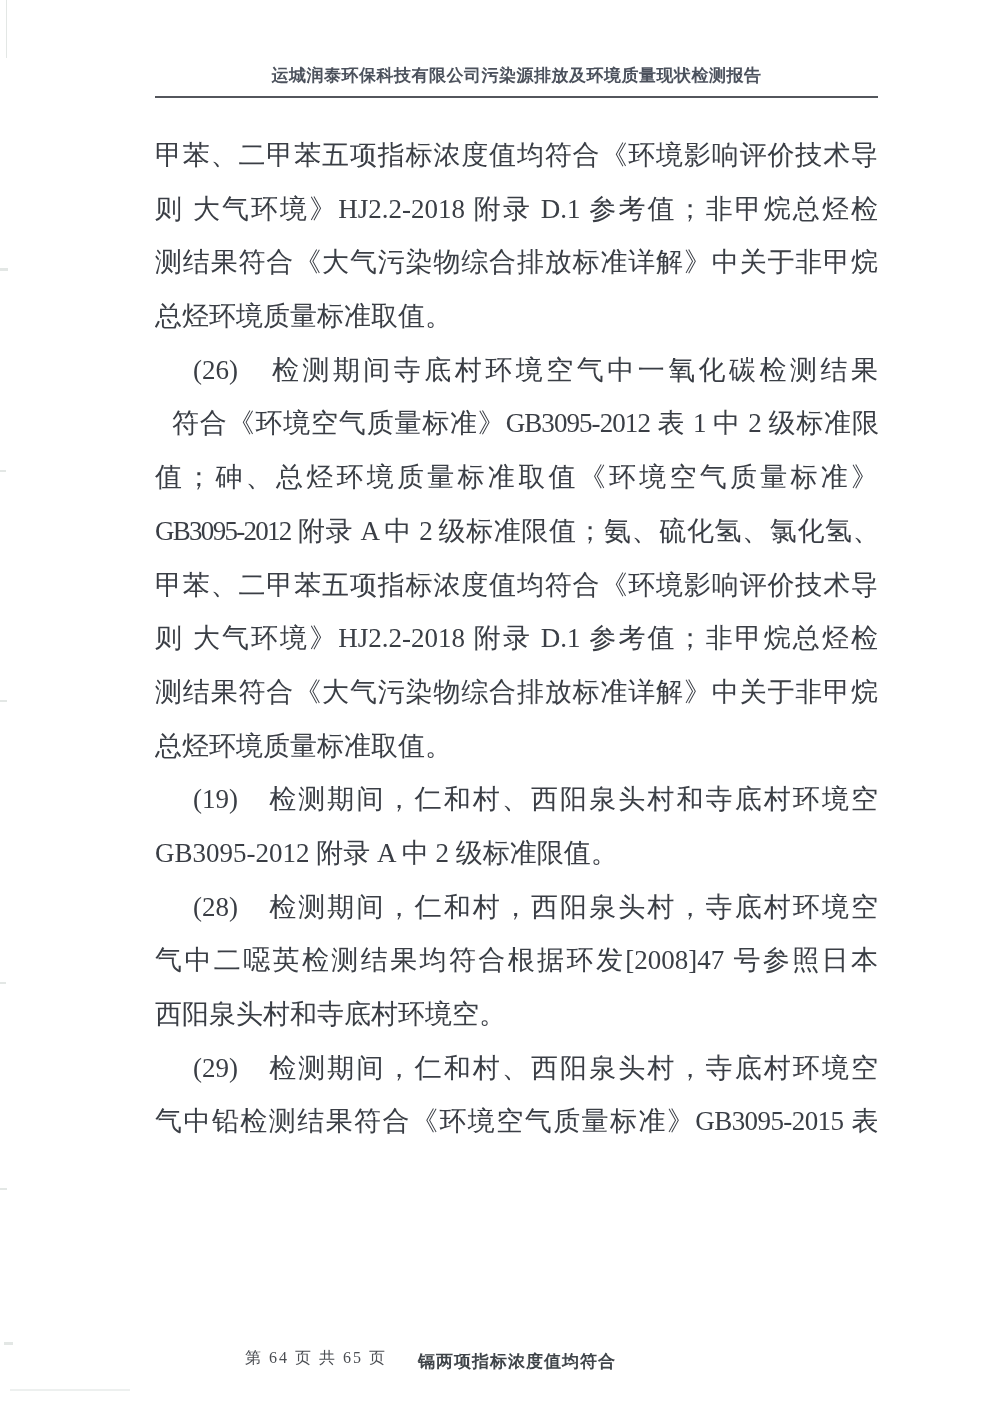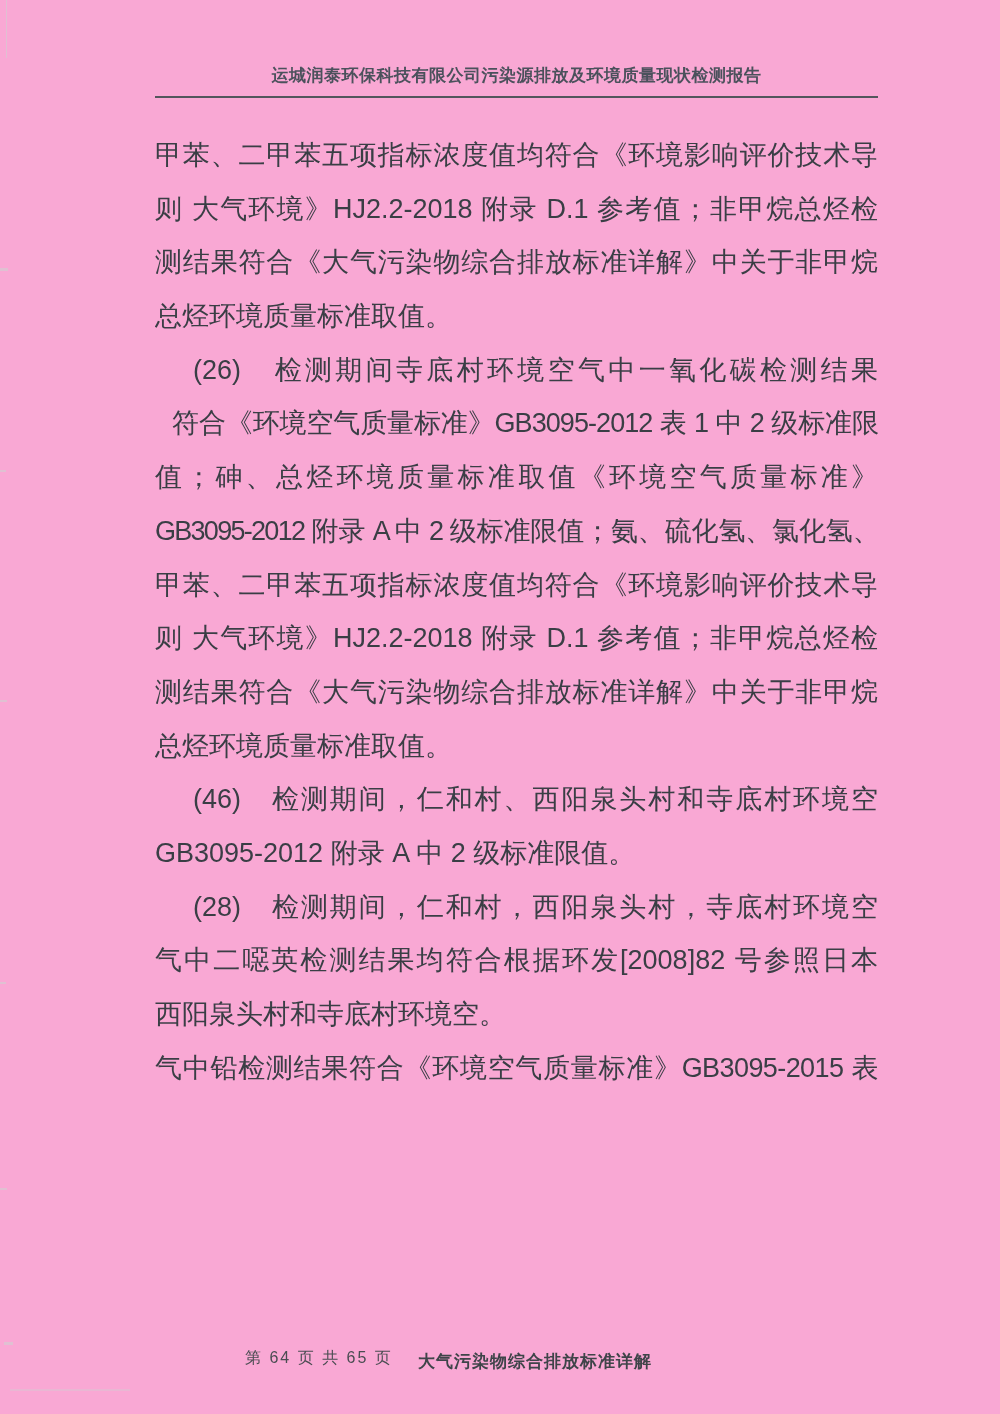--- a/index.html
+++ b/index.html
@@ -3,23 +3,23 @@
 <meta charset="utf-8">
 <style>
   html, body { margin: 0; padding: 0; }
   body { background: #e9e9e9; }
 
   .page {
     position: relative;
     width: 1000px;
     height: 1414px;
     margin: 0 auto;
-    background: #f9a8d4;
+    background: #ffffff;
     overflow: hidden;
-    font-family: Liberation Sans, sans-serif;
+    font-family: Liberation Serif, serif;
   }
 
   
   .header {
     position: absolute;
     top: 64px;
     left: 155px;
     width: 723px;
     text-align: center;
     padding-bottom: 9px;
@@ -107,31 +107,32 @@
       <div class="line">测结果符合《大气污染物综合排放标准详解》中关于非甲烷</div>
       <div class="line para-end">总烃环境质量标准取值。</div>
       <div class="line indent">(26)　检测期间寺底村环境空气中一氧化碳检测结果</div>
       <div class="line" style="letter-spacing: -0.927778px; margin-left: 17px;">符合《环境空气质量标准》GB3095-2012 表 1 中 2 级标准限</div>
       <div class="line">值；砷、总烃环境质量标准取值《环境空气质量标准》</div>
       <div class="line" style="letter-spacing: -1.71757px;">GB3095-2012 附录 A 中 2 级标准限值；氨、硫化氢、氯化氢、</div>
       <div class="line">甲苯、二甲苯五项指标浓度值均符合《环境影响评价技术导</div>
       <div class="line">则 大气环境》HJ2.2-2018 附录 D.1 参考值；非甲烷总烃检</div>
       <div class="line">测结果符合《大气污染物综合排放标准详解》中关于非甲烷</div>
       <div class="line para-end">总烃环境质量标准取值。</div>
-      <div class="line indent">(46)　检测期间，仁和村、西阳泉头村和寺底村环境空</div>
+      <div class="line indent">(19)　检测期间，仁和村、西阳泉头村和寺底村环境空</div>
       <div class="line para-end">GB3095-2012 附录 A 中 2 级标准限值。</div>
       <div class="line indent">(28)　检测期间，仁和村，西阳泉头村，寺底村环境空</div>
-      <div class="line">气中二噁英检测结果均符合根据环发[2008]82 号参照日本</div>
+      <div class="line">气中二噁英检测结果均符合根据环发[2008]47 号参照日本</div>
       <div class="line para-end">西阳泉头村和寺底村环境空。</div>
+      <div class="line indent">(29)　检测期间，仁和村、西阳泉头村，寺底村环境空</div>
       <div class="line" style="letter-spacing: -0.5875px;">气中铅检测结果符合《环境空气质量标准》GB3095-2015 表</div>
     </div>
 
   <div class="footer">
     <span class="page-info">第 64 页 共 65 页</span>
-    <span class="company">大气污染物综合排放标准详解</span>
+    <span class="company">镉两项指标浓度值均符合</span>
   </div>
 
   <div class="artifact a1"></div>
   <div class="artifact a2"></div>
   <div class="artifact a3"></div>
   <div class="artifact a4"></div>
   <div class="artifact a5"></div>
   <div class="artifact a6"></div>
   <div class="artifact a7"></div>
   <div class="artifact a8"></div>

